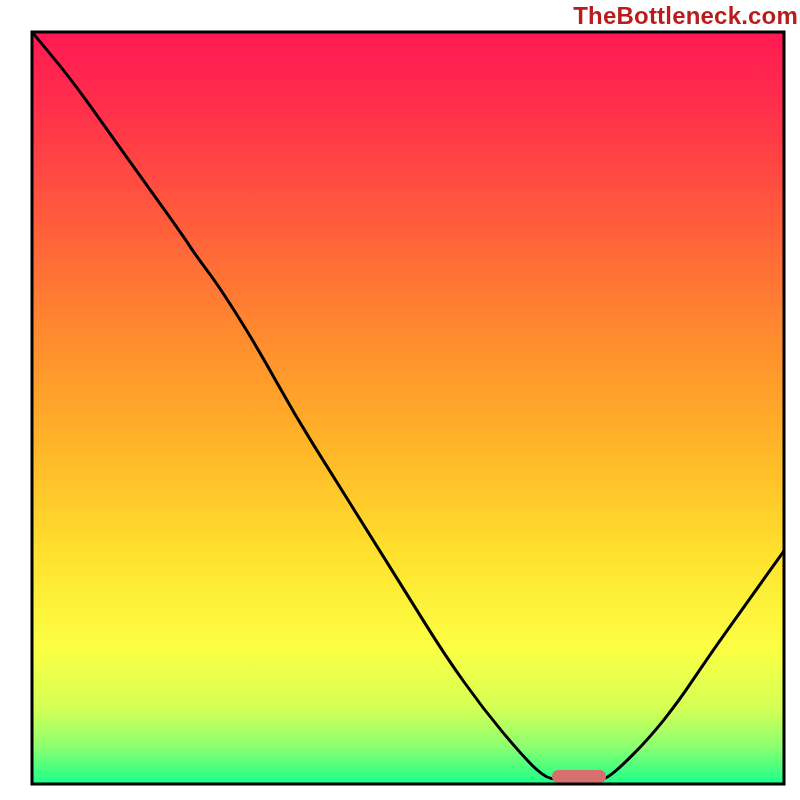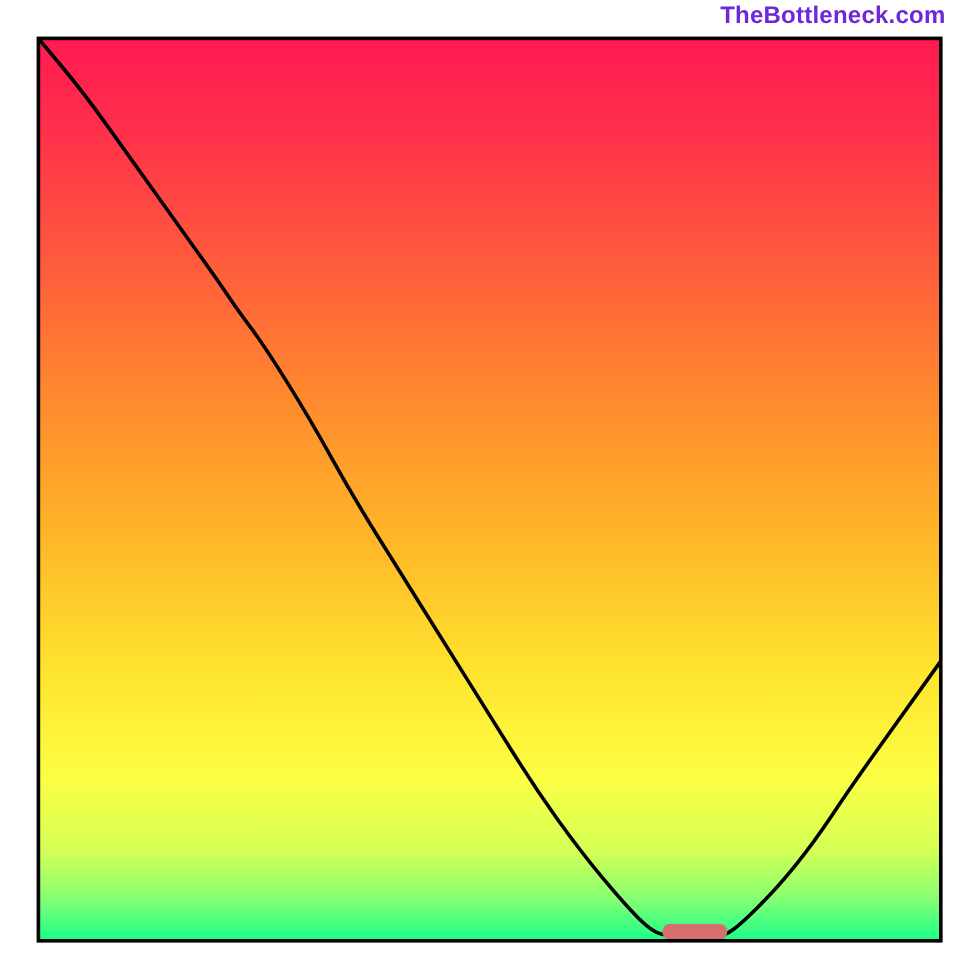--- a/index.html
+++ b/index.html
@@ -12,24 +12,24 @@
     overflow: hidden;
   }
   .stage {
     position: relative;
     width: 800px;
     height: 800px;
   }
   .watermark {
     position: absolute;
     top: 2px;
-    right: 12px;
-    font-size: 20px;
+    right: 2px;
+    font-size: 24px;
     font-weight: 600;
-    color: #6d28d9;
+    color: #b91c1c;
     letter-spacing: 0.2px;
   }
   svg {
     position: absolute;
     left: 0;
     top: 0;
   }
 </style>
 </head>
 <body>

